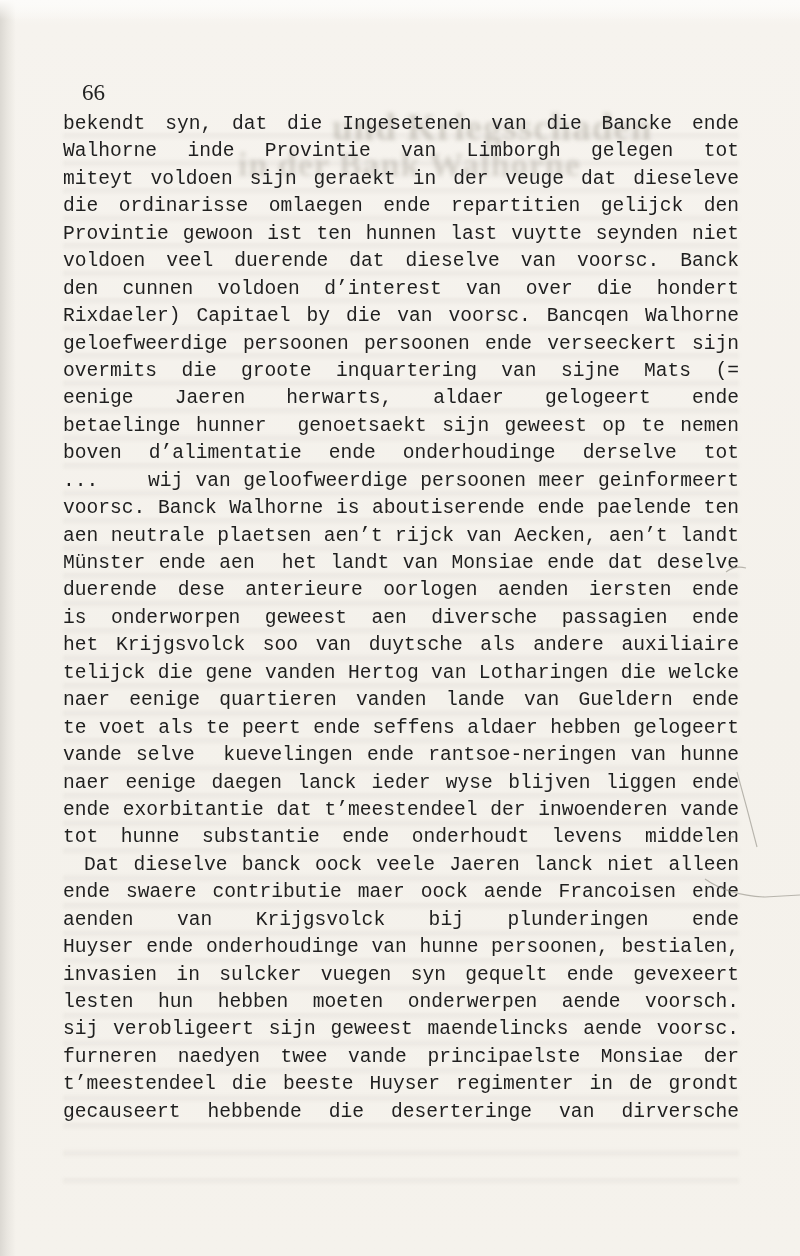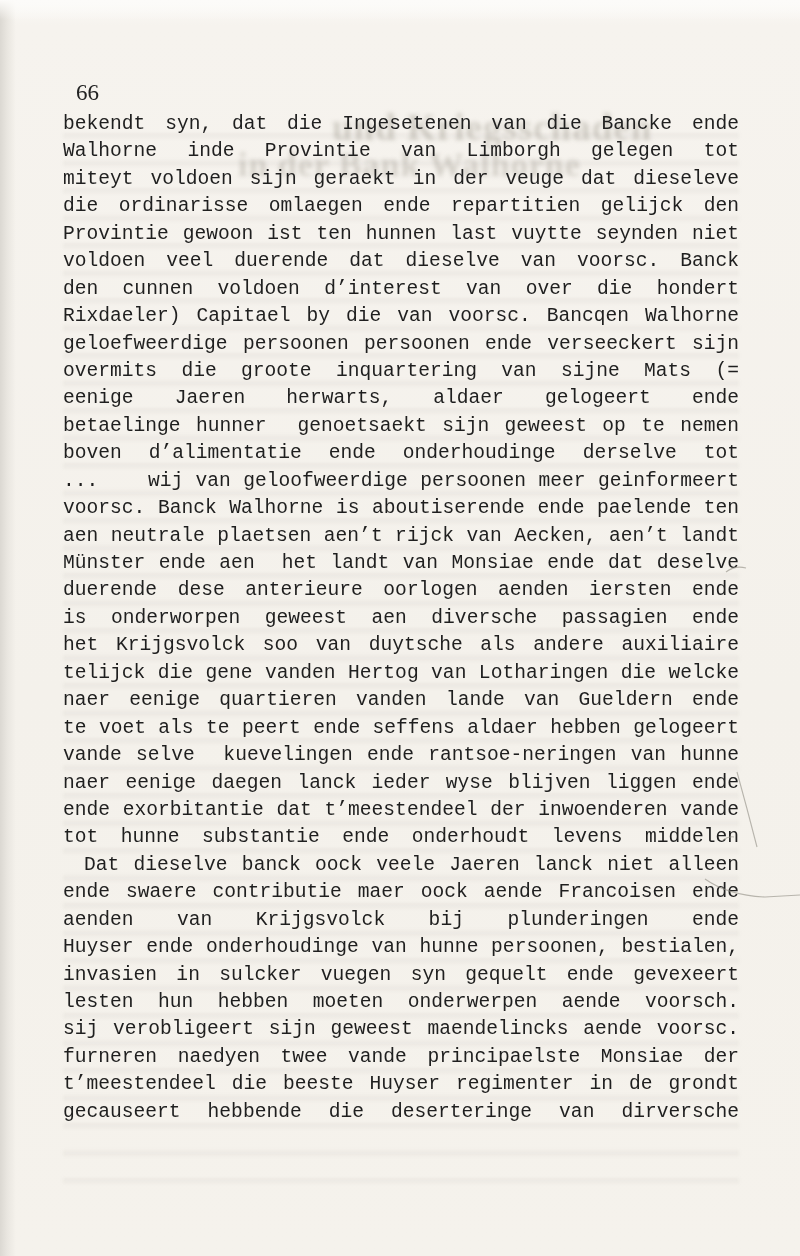--- a/index.html
+++ b/index.html
@@ -45,21 +45,21 @@
     width: 676px; height: 1075px; z-index: 1; pointer-events: none;
     background: repeating-linear-gradient(
       180deg,
       rgba(0,0,0,0) 0px, rgba(0,0,0,0) 20px,
       rgba(125,120,108,0.05) 21px, rgba(125,120,108,0.05) 26px,
       rgba(0,0,0,0) 27.5px
     );
     filter: blur(1.5px);
   }
   .pagenum {
-    position: absolute; left: 76px; top: 80px;
+    position: absolute; left: 82px; top: 80px;
     z-index: 2;
     font-size: 23px; color: #222;
   }
   .body-text {
     position: absolute; left: 63px; top: 111px;
     width: 676px; z-index: 2;
     font-size: 19.6px; color: #1f1f1f; font-family: Liberation Mono, monospace;
   }
   .line {
     height: 27.45px; line-height: 27.45px;

